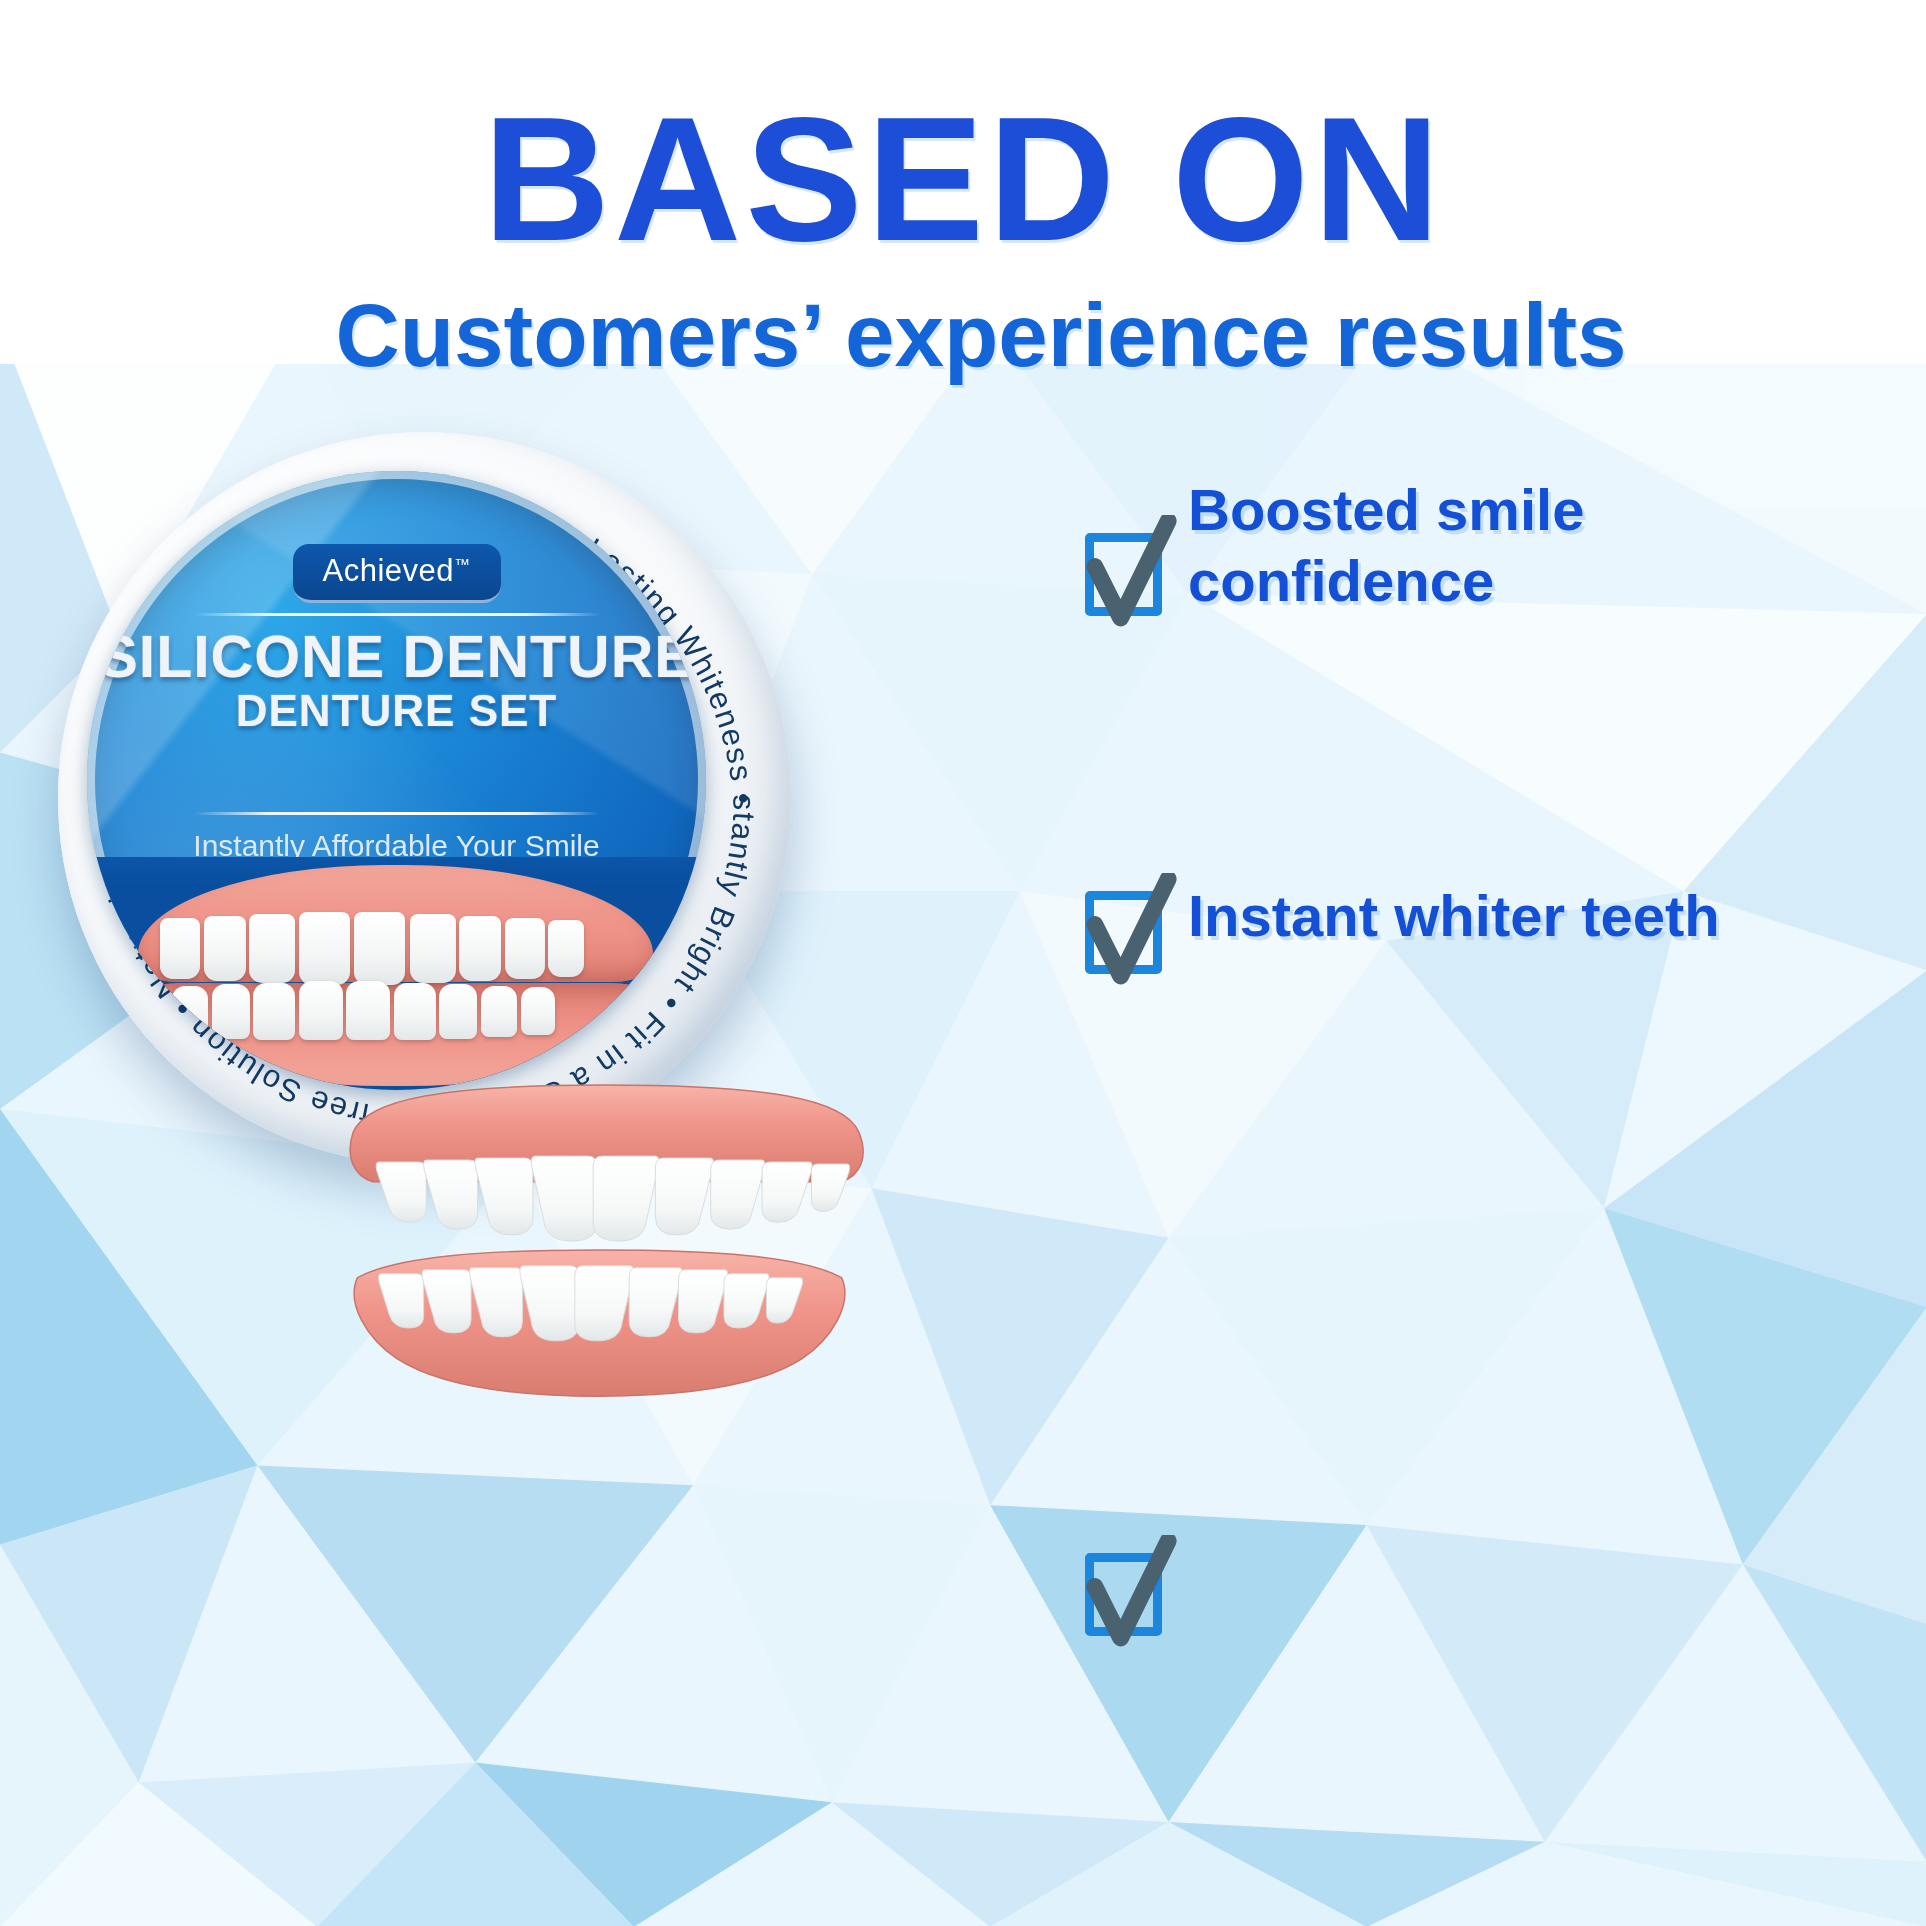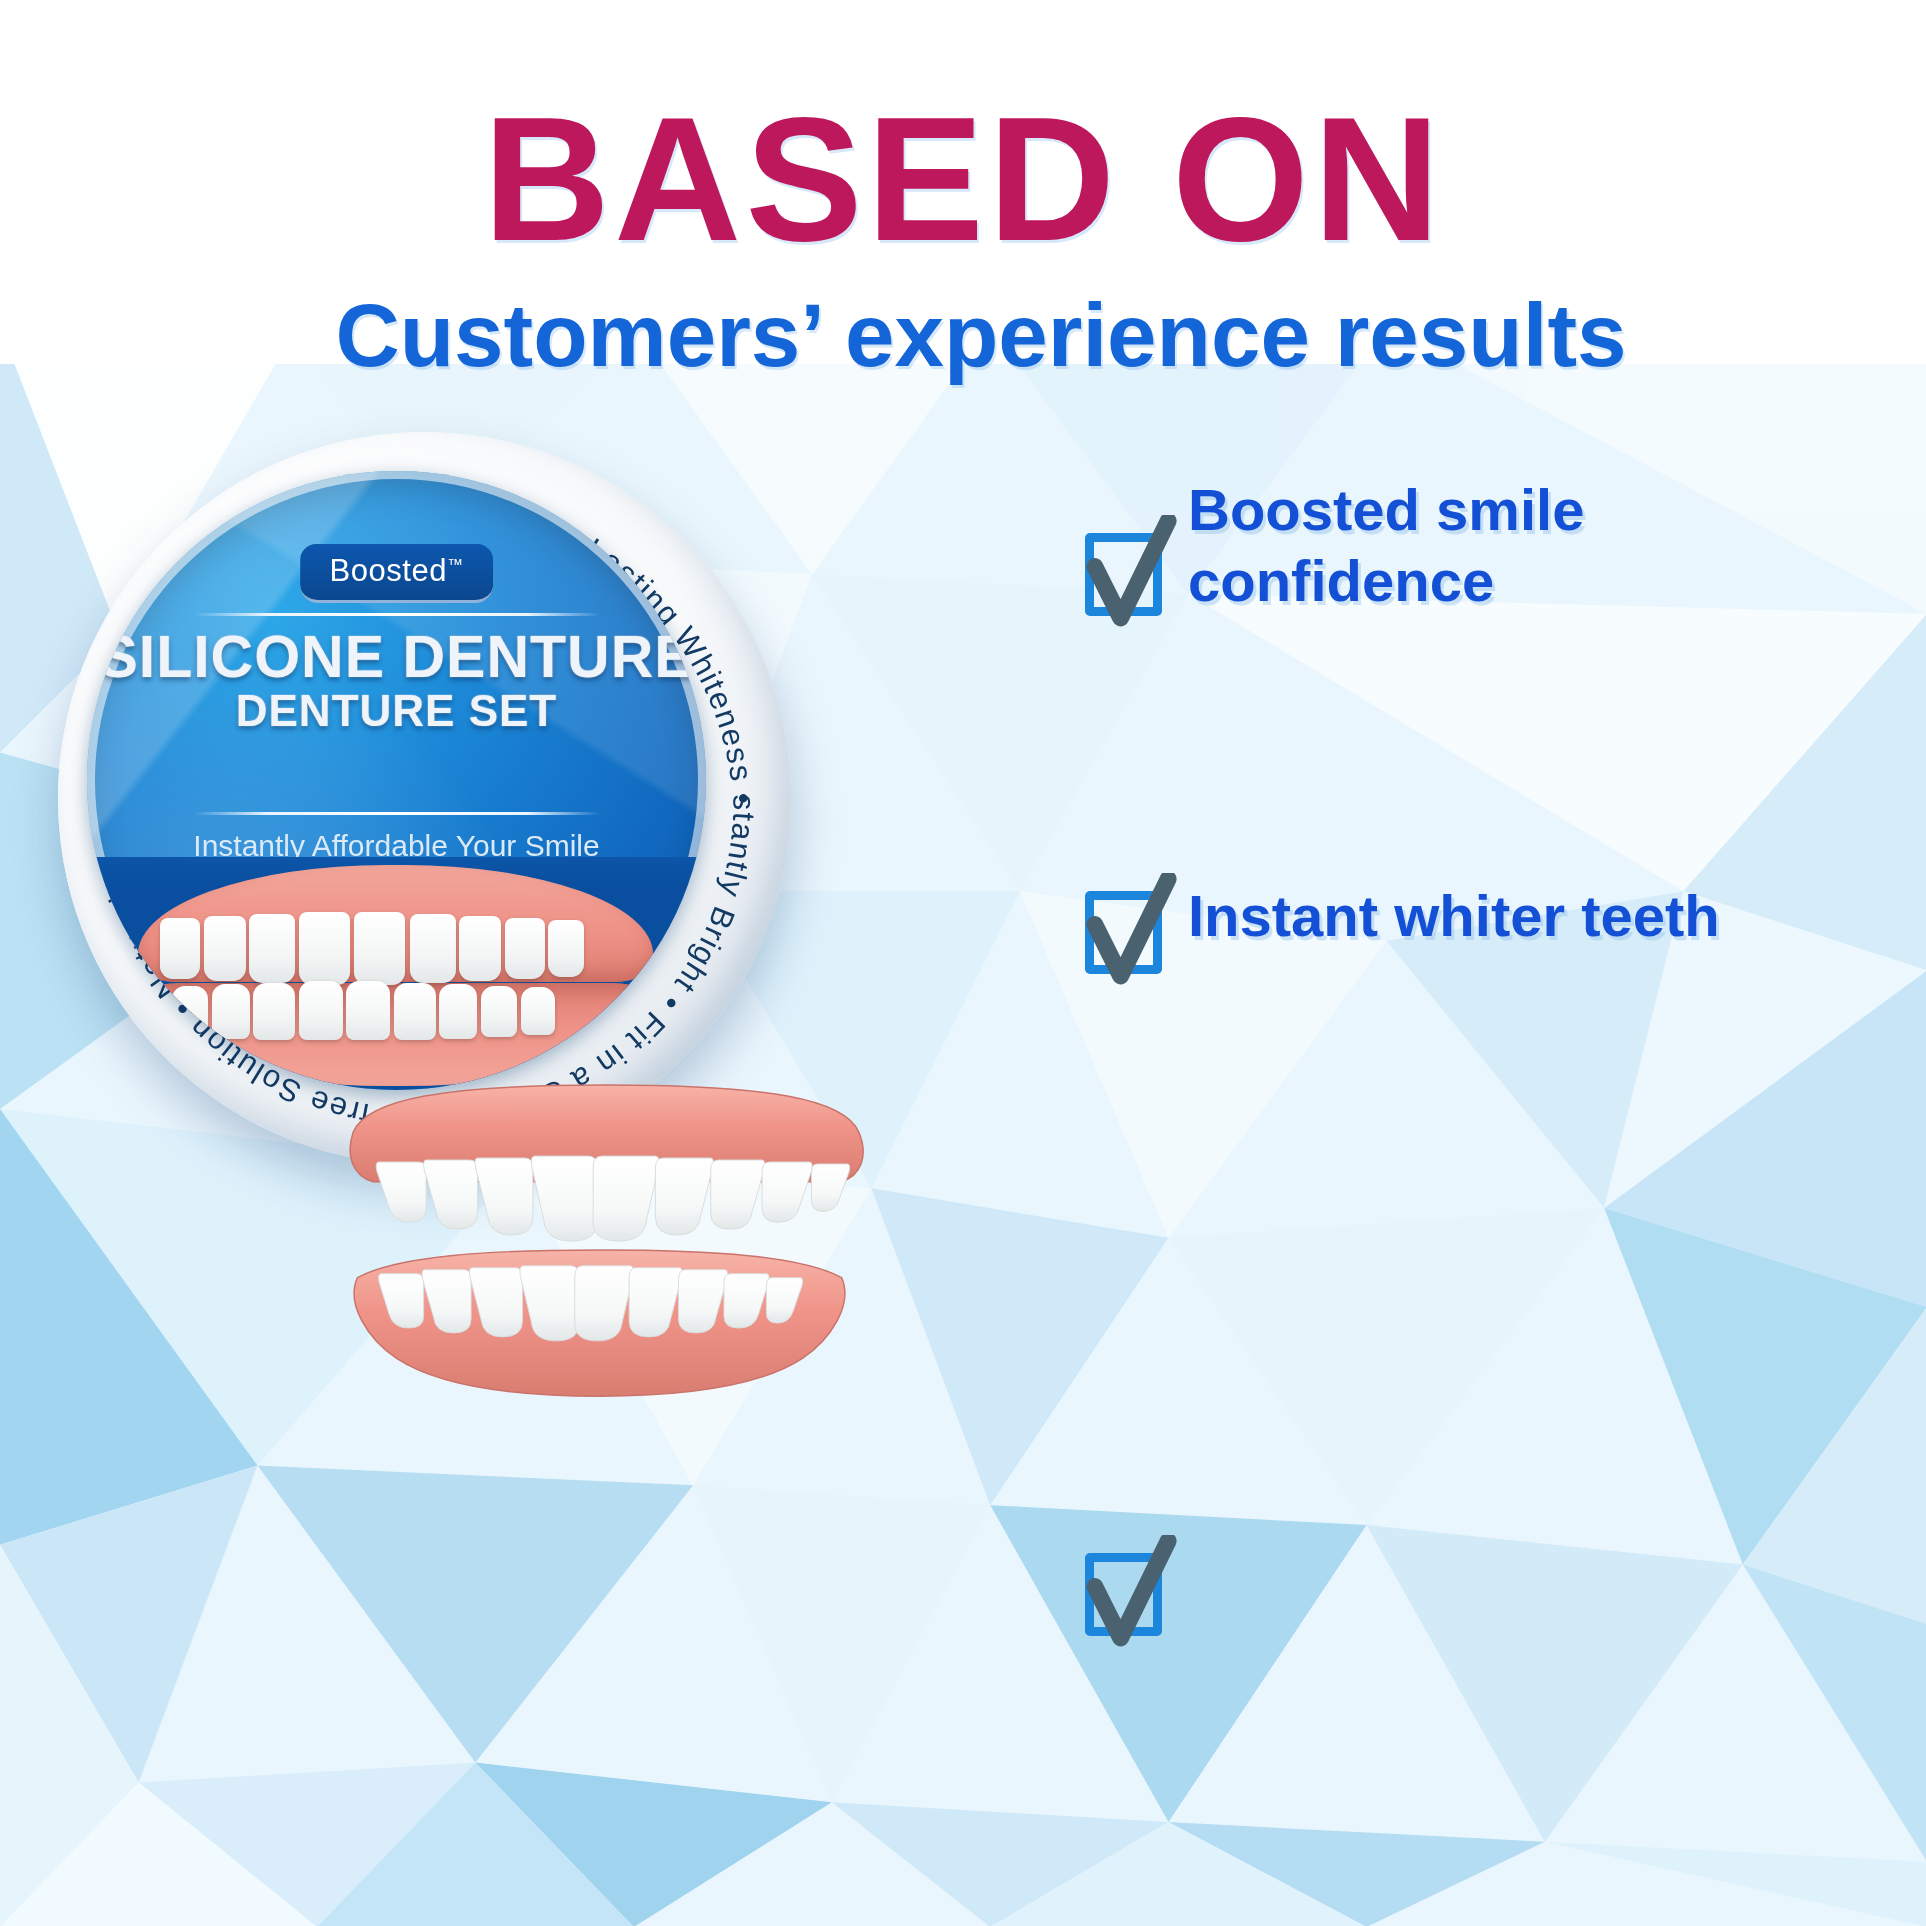--- a/index.html
+++ b/index.html
@@ -18,21 +18,21 @@
     position:absolute; left:0; top:0; width:1927px; height:364px;
     background:#ffffff; z-index:1;
   }
 
   
   #header {
     position:absolute; left:0; top:0; width:1927px; height:366px;
     z-index:6; text-align:center;
   }
   #headline {
-    font-size:176px; font-weight:700; color:#be185d;
+    font-size:176px; font-weight:700; color:#1d4ed8;
     letter-spacing:4px; line-height:1;
     margin-top:91px;
     text-shadow:2px 3px 0 rgba(120,180,235,.30);
     font-family:"Liberation Sans", sans-serif;
   }
   #subheadline {
     font-size:89px; font-weight:700; color:#1466d8;
     line-height:1; margin-top:24px;
     text-shadow:2px 3px 0 rgba(120,180,235,.30);
     padding-left:35px;
@@ -232,21 +232,21 @@
       </defs>
       <text>
         <textPath href="#arcTop" startOffset="50%" text-anchor="middle">Convenience on the Go  •  Perfect Fit, Perfect Smile  •  Long Lasting Whiteness  •  Affordable Smile</textPath>
       </text>
       <text>
         <textPath href="#arcBot" startOffset="50%" text-anchor="middle">Instantly Bright  •  Fit in a Snap  •  Pain-free Solution  •  Natural Finish  •</textPath>
       </text>
     </svg>
 
     <div id="jar-inner-ring">
-      <div id="brand-pill"><span>Boosted</span><sup>™</sup></div>
+      <div id="brand-pill"><span>Achieved</span><sup>™</sup></div>
       <div class="rule" id="rule-top"></div>
       <div id="label-title">
         <div>SILICONE DENTURE</div>
         <div class="l2">DENTURE SET</div>
       </div>
       <div class="rule" id="rule-bot"></div>
       <div id="label-tagline">
         <div>Instantly Affordable Your Smile</div>
         <div>with a Perfect, White Veneer Finish!</div>
       </div>

